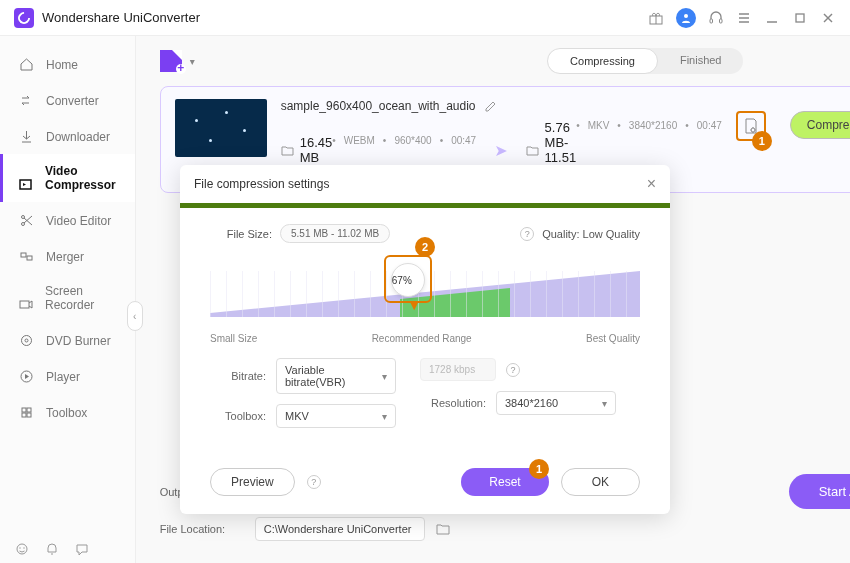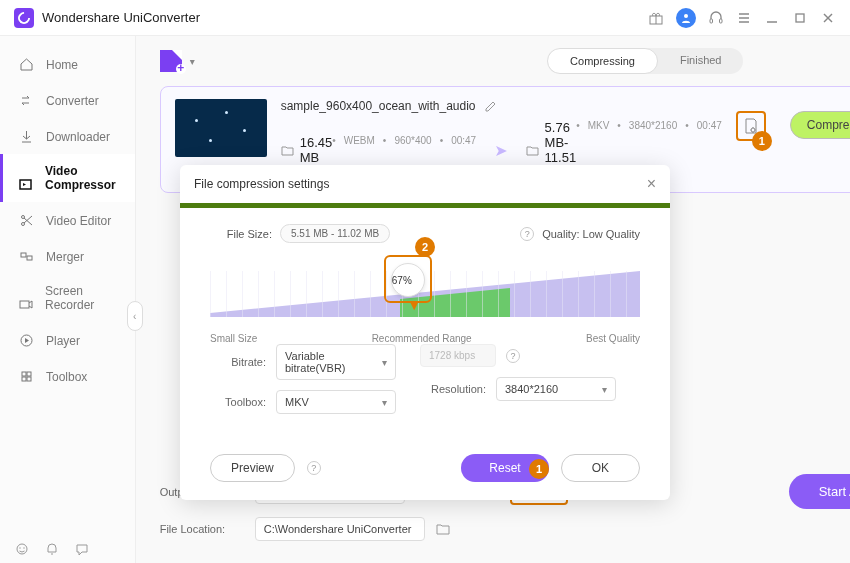--- a/index.html
+++ b/index.html
@@ -53,21 +53,21 @@
 .mhead .mt{font-size:12px;color:#333}
 .mhead .x{margin-left:auto;cursor:pointer;color:#888;font-size:16px}
 .mbody{padding:16px 30px 18px}
 .mrow{display:flex;align-items:center;gap:8px;font-size:11px;color:#555;margin-bottom:14px}
 .fsize-pill{border:1px solid #ddd;background:#fafafa;border-radius:12px;padding:3px 10px;font-size:10px;color:#666}
 .graph{position:relative;height:72px;margin:6px 0 4px}
 .graph svg{position:absolute;inset:0}
 .handle{position:absolute;left:46%;top:6px;transform:translateX(-50%);width:34px;height:34px;background:#fff;border:1px solid #ddd;border-radius:50%;display:flex;align-items:center;font-size:10px;color:#333;box-shadow:0 2px 4px rgba(0,0,0,0.1);z-index:3}
 .handle-box{position:absolute;left:46%;top:-2px;transform:translateX(-50%);width:48px;height:48px;border:2px solid #e07a00;border-radius:6px;z-index:2}
 .pin{position:absolute;left:47.5%;top:40px;transform:translateX(-50%);color:#e07a00;font-size:14px;z-index:3}
-.glabels{display:flex;justify-content:space-between;font-size:10px;color:#888;}
+.glabels{display:flex;justify-content:space-between;font-size:10px;color:#888;margin-bottom:14px}
 .mfield{display:flex;align-items:center;gap:10px;margin-bottom:10px}
 .mfield .fl{width:56px;text-align:right;font-size:11px;color:#666}
 .msel{border:1px solid #ddd;border-radius:4px;padding:5px 8px;font-size:11px;color:#444;width:120px;display:flex;justify-content:space-between;align-items:center;cursor:pointer}
 .mkbps{border:1px solid #eee;background:#f7f7f7;border-radius:4px;padding:5px 8px;font-size:10px;color:#bbb;width:76px}
 .mfoot{display:flex;align-items:center;gap:12px;padding:12px 30px 18px}
 .pbtn{border:1px solid #ccc;background:#fff;border-radius:16px;padding:6px 20px;font-size:12px;cursor:pointer;color:#444}
 .rbtn{background:#8b5cf6;color:#fff;border:none;border-radius:16px;padding:7px 28px;font-size:12px;cursor:pointer}
 .helpq{width:14px;height:14px;border:1px solid #ccc;border-radius:50%;display:inline-flex;align-items:center;justify-content:center;font-size:9px;color:#999}
 svg{display:block}
 </style>
@@ -180,20 +180,29 @@
         <span>Merger</span>
       </div>
     <div class="side-item">
         <span class="side-icon">
           <svg width="15" height="15" viewBox="0 0 15 15">
             <rect x="2" y="4" width="9" height="7" fill="none" stroke="currentColor"></rect>
             <path d="M11 6 L14 4 V11 L11 9" fill="none" stroke="currentColor"></path>
           </svg>
         </span>
         <span>Screen Recorder</span>
+      </div>
+    <div class="side-item">
+        <span class="side-icon">
+          <svg width="15" height="15" viewBox="0 0 15 15">
+            <circle cx="7.5" cy="7.5" r="5" fill="none" stroke="currentColor"></circle>
+            <circle cx="7.5" cy="7.5" r="1.5" fill="none" stroke="currentColor"></circle>
+          </svg>
+        </span>
+        <span>DVD Burner</span>
       </div>
     <div class="side-item">
         <span class="side-icon">
           <svg width="15" height="15" viewBox="0 0 15 15">
             <circle cx="7.5" cy="7.5" r="5.5" fill="none" stroke="currentColor"></circle>
             <path d="M6 5 L10 7.5 L6 10 Z" fill="currentColor"></path>
           </svg>
         </span>
         <span>Player</span>
       </div>

